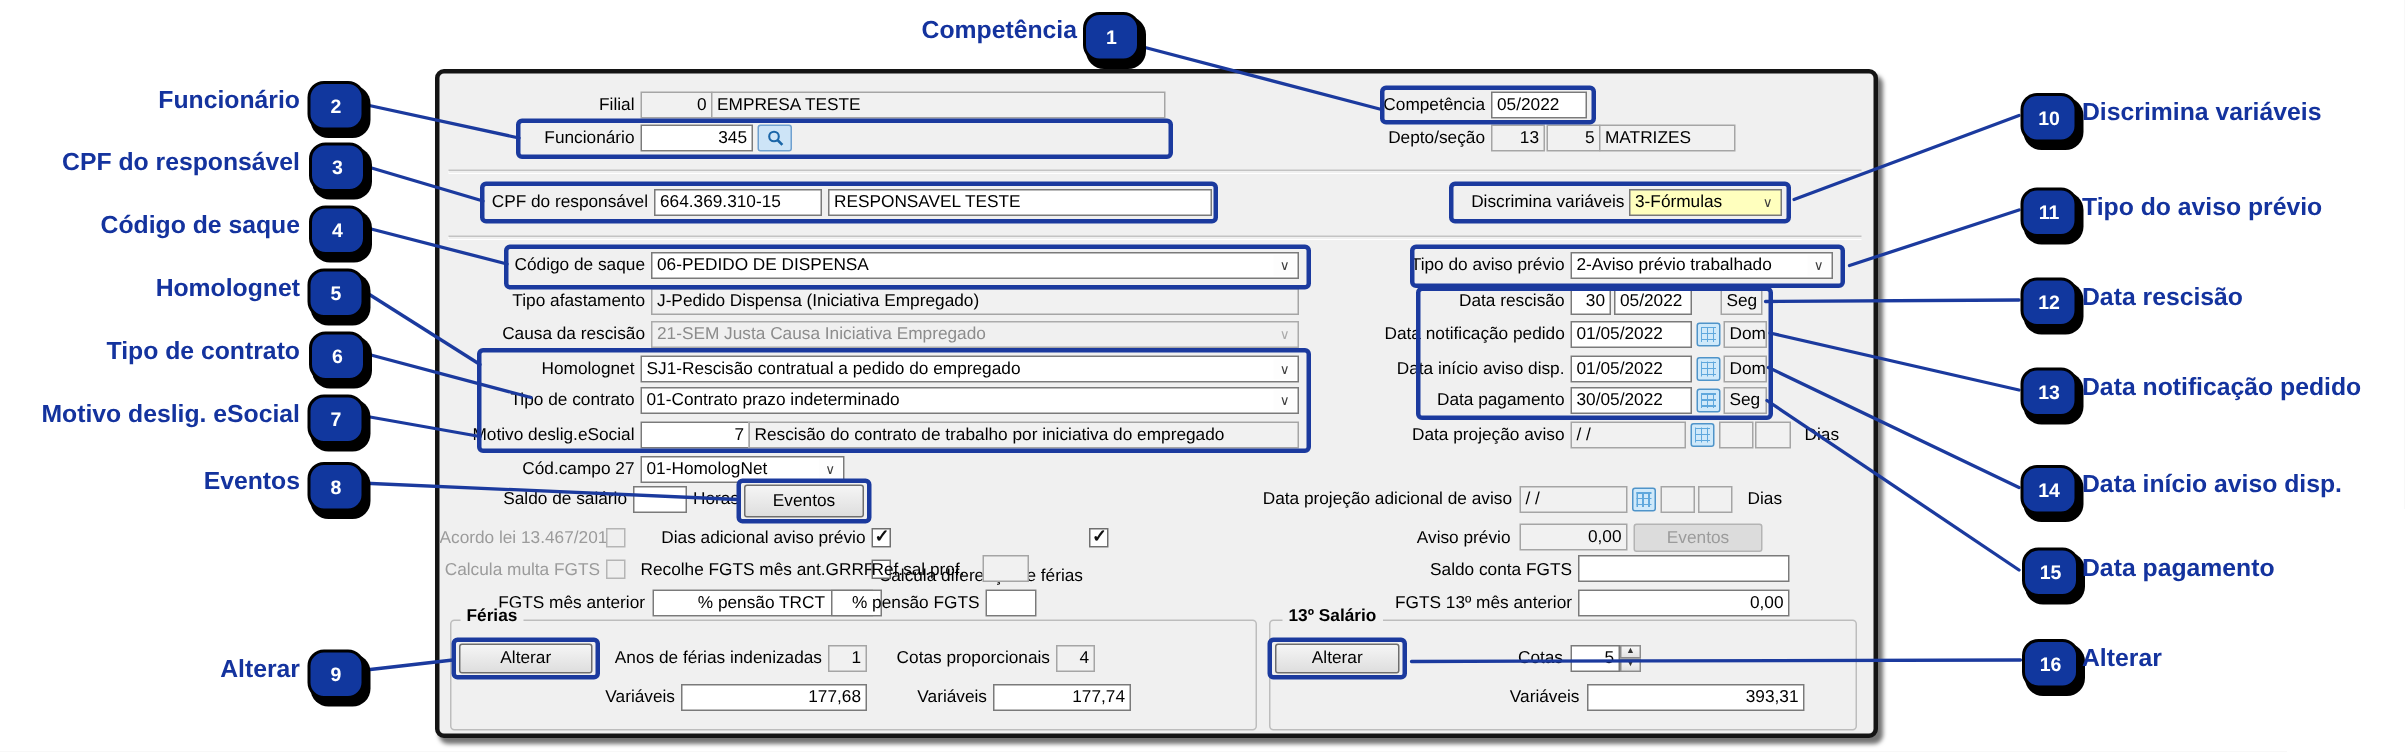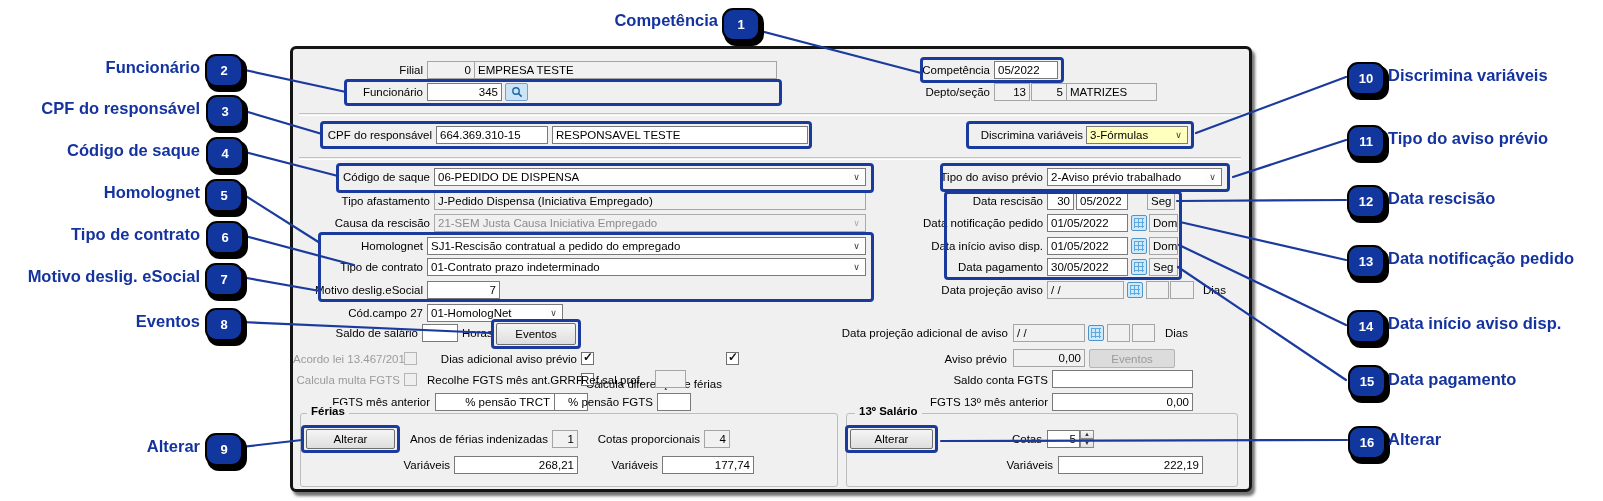--- a/index.html
+++ b/index.html
@@ -154,20 +154,21 @@
     <span class="chev">∨</span>
   </div>
   <div class="la" style="left:630px;top:209px;width:120px;">Data pagamento</div>
   <div class="fld" style="left:754px;top:209px;width:81px;">30/05/2022</div>
   <div class="cal" style="left:838px;top:210px;"></div>
   <div class="fld ro" style="left:856px;top:209px;width:29px;">Seg</div>
   <div class="hl" style="left:651px;top:142px;width:238px;height:89px;"></div>
 
   <div class="la" style="left:0px;top:232px;width:130px;">Motivo deslig.eSocial</div>
   <div class="fld num" style="left:134px;top:232px;width:73px;">7</div>
+  <div class="fld ro" style="left:206px;top:232px;width:367px;">Rescisão do contrato de trabalho por iniciativa do empregado</div>
   <div class="hl" style="left:25px;top:183px;width:556px;height:70px;"></div>
   <div class="la" style="left:630px;top:232px;width:120px;">Data projeção aviso</div>
   <div class="fld ro" style="left:754px;top:232px;width:77px;">/ /</div>
   <div class="cal" style="left:834px;top:233px;"></div>
   <div class="fld ro" style="left:853px;top:232px;width:23px;"></div>
   <div class="fld ro" style="left:877px;top:232px;width:24px;"></div>
   <div class="lt" style="left:910px;top:232px;">Dias</div>
 
   <div class="la" style="left:10px;top:255px;width:120px;">Cód.campo 27</div>
   <div class="fld combo" style="left:134px;top:255px;width:136px;">
@@ -217,34 +218,34 @@
 
   <div class="grp" style="left:7px;top:364px;width:538px;height:74px;"></div>
   <div class="grp-title" style="left:14px;top:356px;">Férias</div>
   <div class="btn" style="left:13px;top:380px;width:89px;height:20px;">Alterar</div>
   <div class="hl" style="left:8px;top:376px;width:99px;height:28px;"></div>
   <div class="la" style="left:105px;top:381px;width:150px;">Anos de férias indenizadas</div>
   <div class="fld ro num" style="left:259px;top:381px;width:26px;">1</div>
   <div class="la" style="left:257px;top:381px;width:150px;">Cotas proporcionais</div>
   <div class="fld ro num" style="left:411px;top:381px;width:26px;">4</div>
   <div class="la" style="left:37px;top:407px;width:120px;">Variáveis</div>
-  <div class="fld num" style="left:161px;top:407px;width:124px;">268,21</div>
+  <div class="fld num" style="left:161px;top:407px;width:124px;">177,68</div>
   <div class="la" style="left:245px;top:407px;width:120px;">Variáveis</div>
   <div class="fld num" style="left:369px;top:407px;width:92px;">177,74</div>
 
   <div class="grp" style="left:553px;top:364px;width:392px;height:74px;"></div>
   <div class="grp-title" style="left:562px;top:356px;">13º Salário</div>
   <div class="btn" style="left:557px;top:380px;width:83px;height:20px;">Alterar</div>
   <div class="hl" style="left:552px;top:376px;width:93px;height:28px;"></div>
   <div class="la" style="left:629px;top:381px;width:120px;">Cotas</div>
   <div class="fld num" style="left:754px;top:381px;width:33px;">5</div>
   <div class="spin" style="left:787px;top:381px;">▲</div>
   <div class="spin" style="left:787px;top:390px;">▼</div>
   <div class="la" style="left:640px;top:407px;width:120px;">Variáveis</div>
-  <div class="fld num" style="left:765px;top:407px;width:145px;">222,19</div>
+  <div class="fld num" style="left:765px;top:407px;width:145px;">393,31</div>
 
 </div>
 
 <div class="ann r" style="left:540px;top:11px;width:178px;">Competência</div>
 <div class="balloon" style="left:722px;top:8px;">1</div>
 
 <div class="ann r" style="left:40px;top:58px;width:160px;">Funcionário</div>
 <div class="balloon" style="left:205px;top:54px;">2</div>
 
 <div class="ann r" style="left:20px;top:99px;width:180px;">CPF do responsável</div>

